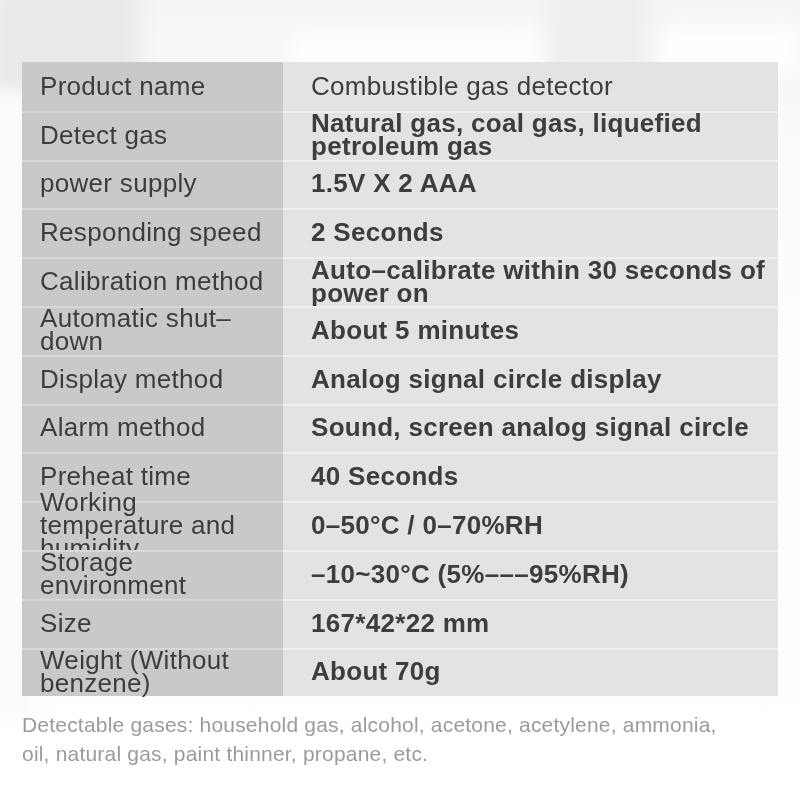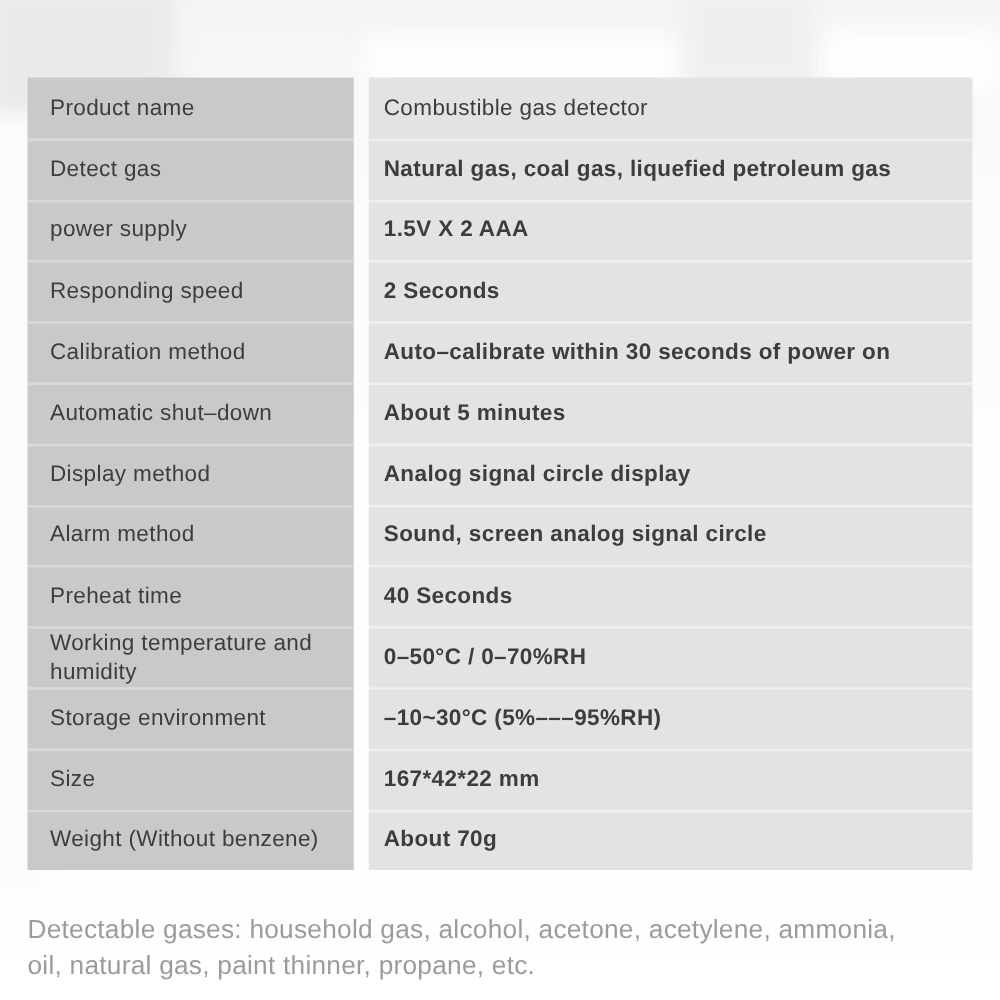--- a/index.html
+++ b/index.html
@@ -30,45 +30,44 @@
     width: 756px;
   }
   .row {
     display: flex;
     height: 48.8px;
   }
   .cell {
     box-sizing: border-box;
     display: flex;
     align-items: center;
-    font-size: 18px;
+    font-size: 26px;
     letter-spacing: 0.3px;
     line-height: 23px;
     color: var(--table-text, #3d3d3d);
   }
   .lab {
     width: 261px;
     background: var(--label-bg, #c9c9c9);
     padding-left: 18px;
     padding-right: 8px;
   }
   .val {
     flex: 1;
     background: var(--value-bg, #e3e3e3);
-    padding-left: 12px;
+    padding-left: 28px;
     padding-right: 6px;
-    margin-left: 12px;
   }
   .row:not(:first-child) .lab { box-shadow: inset 0 2px 0 var(--label-divider, #d8d8d8); }
   .row:not(:first-child) .val { box-shadow: inset 0 2px 0 var(--value-divider, #efefef); font-weight: bold; }
 
   .note {
     position: absolute;
     left: 22px;
-    top: 729px;
+    top: 710px;
     width: 770px;
     color: var(--note-text, #9b9b9b);
     font-size: 21px;
     line-height: 29px;
     letter-spacing: 0.2px;
   }
 </style>
 </head>
 <body>
 

